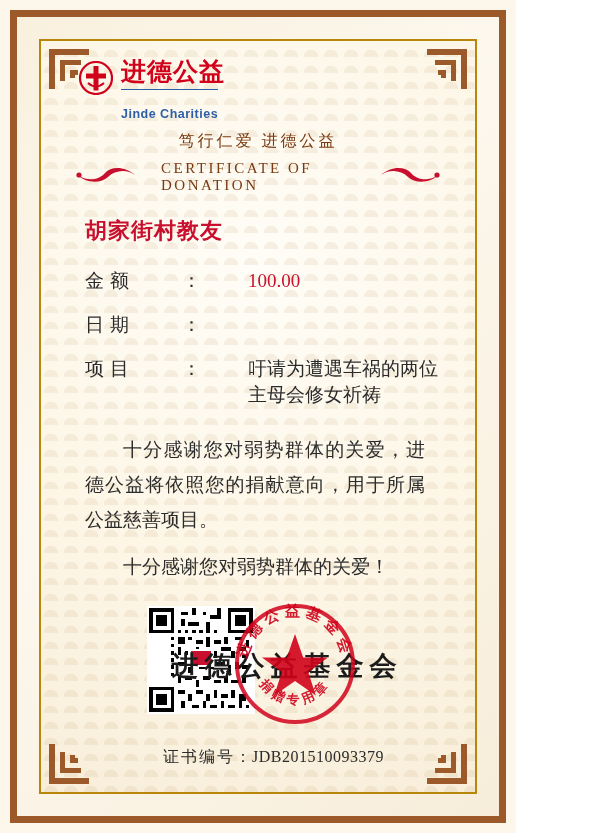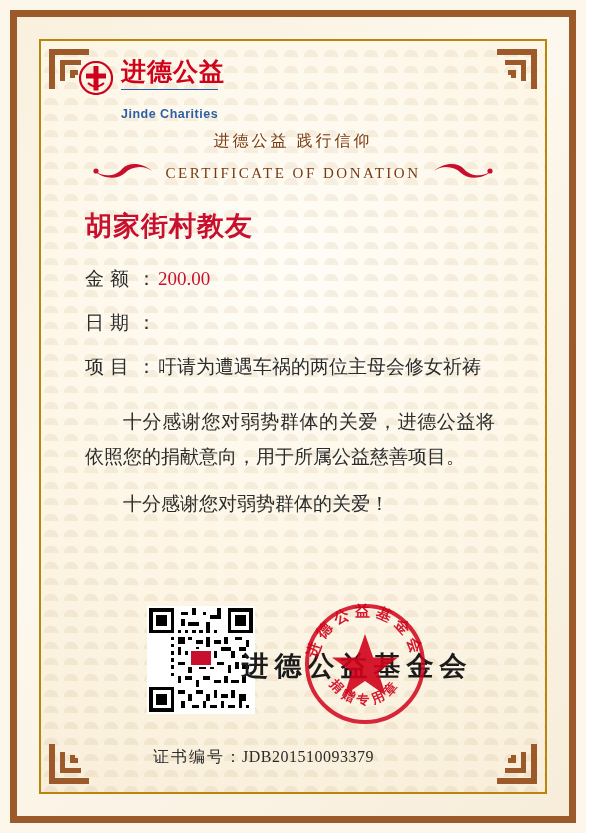--- a/index.html
+++ b/index.html
@@ -10,21 +10,21 @@
   body {
     width: 600px;
     height: 833px;
     font-family: "Liberation Sans", sans-serif;
     overflow: hidden;
   }
 
   
   .certificate {
     position: relative;
-    width: 586px;
+    width: 516px;
     height: 833px;
     box-sizing: border-box;
     background: #fdf6ea;
     padding: 12px;
   }
   .border-outer {
     position: absolute;
     left: 10px;
     top: 10px;
     right: 10px;
@@ -129,54 +129,55 @@
     color: #c8102e;
     letter-spacing: 5px;
     margin-top: 6px;
     font-family: "Liberation Serif", serif;
     text-shadow: 1px 1px 0 rgba(120,0,0,.18);
   }
   .title-en-row {
     display: flex;
     align-items: center;
     justify-content: center;
-    gap: 12px;
+    gap: 24px;
     margin-top: 8px;
   }
   .title-en {
     font-size: 15px;
     letter-spacing: 2.5px;
     color: #7a3a10;
     font-family: "Liberation Serif", serif;
   }
   .flourish { flex: 0 0 auto; }
 
   
   .recipient {
     margin-top: 22px;
     margin-left: 10px;
-    font-size: 27px;
+    font-size: 22px;
     font-weight: bold;
     color: #c8102e;
     letter-spacing: 1px;
     font-family: "Liberation Serif", serif;
   }
 
   
   .fields {
     margin-top: 22px;
     margin-left: 10px;
   }
   .field {
     display: flex;
     align-items: baseline;
     margin-bottom: 18px;
     font-size: 19px;
     color: #2b2b2b;
     font-family: "Liberation Serif", serif;
+    gap: 45px;
   }
   .field-label {
     letter-spacing: 6px;
     color: #2b2b2b;
     white-space: nowrap;
   }
   .field-sep { margin: 0 2px; }
   .field-value { color: #2b2b2b; }
   .field-value.amount { color: #c8102e; letter-spacing: 0; }
 
@@ -235,21 +236,21 @@
   .seal {
     position: absolute;
     left: 92px;
     top: -8px;
     width: 132px;
     height: 132px;
   }
 
   .cert-no {
     position: absolute;
-    left: 78px;
+    left: 88px;
     bottom: 8px;
     font-size: 16px;
     color: #2b2b2b;
     font-family: "Liberation Serif", serif;
     letter-spacing: 1px;
   }
   .cert-no .label { letter-spacing: 2px; }
   .cert-no .value { letter-spacing: .5px; }
 </style>
 </head>
@@ -306,21 +307,21 @@
               <path d="M14.5 5 h5 v7.5 h7.5 v5 h-7.5 v12 h-5 v-12 H7 v-5 h7.5 z" fill="#d0021b"></path>
               <path d="M9 22 q8 7 16 0" fill="none" stroke="#d0021b" stroke-width="2"></path>
             </svg>
           </span>
           <span class="logo-text">
             <div class="logo-cn">进德公益</div>
             <div class="logo-en">Jinde Charities</div>
           </span>
         </div>
 
-        <div class="motto">进德公益  践行信仰</div>
+        <div class="motto">笃行仁爱  进德公益</div>
         <div class="title-en-row">
           <span class="flourish">
             <svg width="62" height="22" viewBox="0 0 62 22">
               <path d="M60 11 C50 2, 36 2, 30 9 C24 16, 12 18, 3 11 C10 19, 26 20, 33 13 C40 6, 52 5, 60 11 Z" fill="#c8102e"></path>
               <circle cx="4" cy="11" r="2.6" fill="#c8102e"></circle>
             </svg>
           </span>
           <span class="title-en">CERTIFICATE OF DONATION</span>
           <span class="flourish" style="transform:scaleX(-1)">
             <svg width="62" height="22" viewBox="0 0 62 22">
@@ -329,21 +330,21 @@
             </svg>
           </span>
         </div>
 
         <div class="recipient">胡家街村教友</div>
 
         <div class="fields">
           <div class="field">
             <span class="field-label">金额</span>
             <span class="field-sep">：</span>
-            <span class="field-value amount">200.00</span>
+            <span class="field-value amount">100.00</span>
           </div>
           <div class="field">
             <span class="field-label">日期</span>
             <span class="field-sep">：</span>
           </div>
           <div class="field">
             <span class="field-label">项目</span>
             <span class="field-sep">：</span>
             <span class="field-value">吁请为遭遇车祸的两位主母会修女祈祷</span>
           </div>

